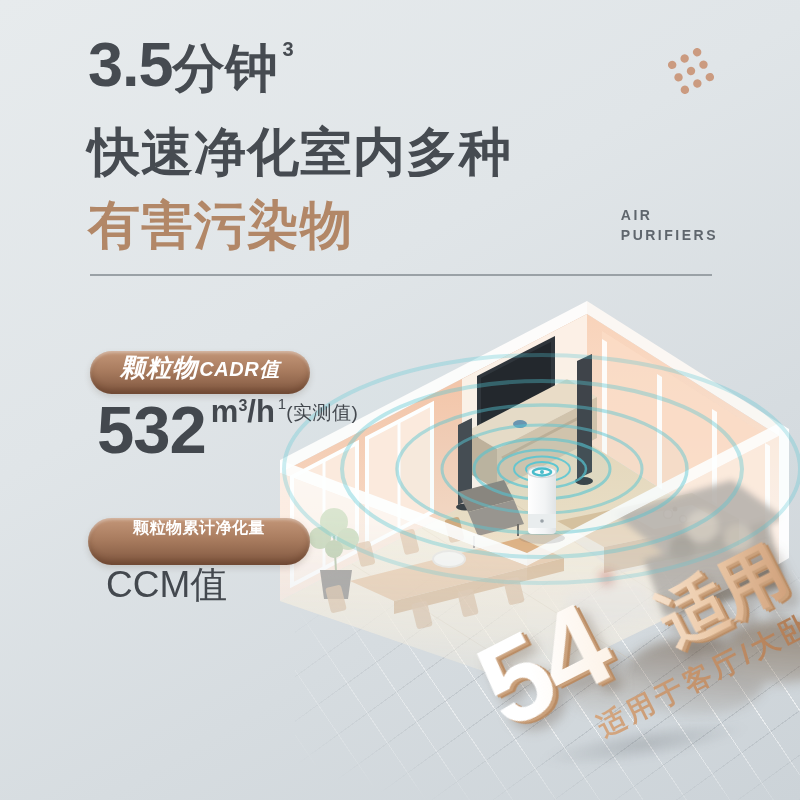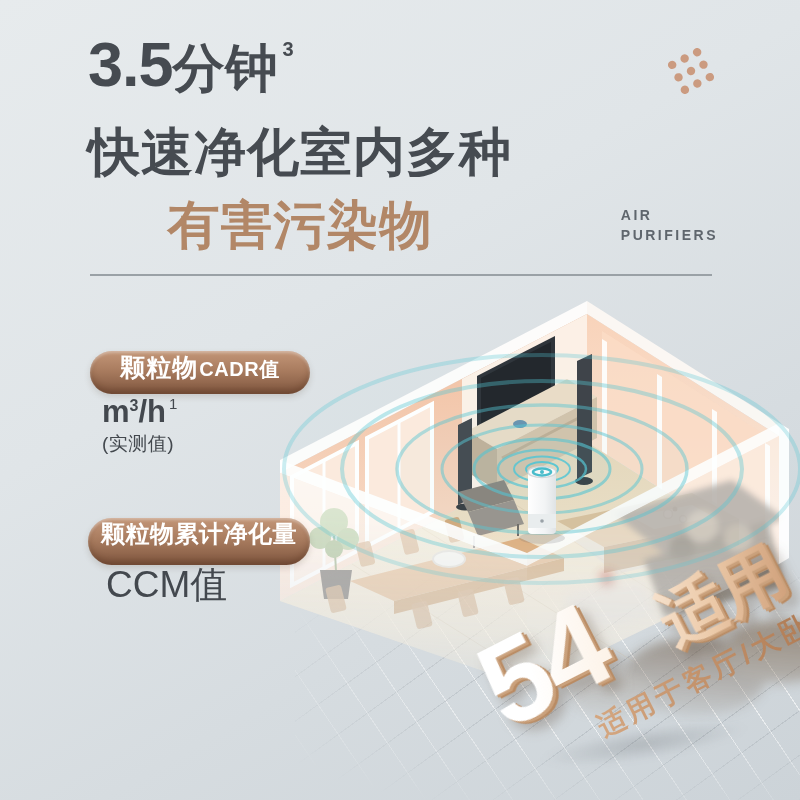--- a/index.html
+++ b/index.html
@@ -5,42 +5,42 @@
   html,body{margin:0;padding:0;}
   .poster{
     position:relative;width:800px;height:800px;overflow:hidden;
     background:linear-gradient(150deg,#e7ebed 0%,#e0e5e8 38%,#d6dce0 68%,#ccd3d8 100%);
     font-family:"Liberation Sans","DejaVu Sans",sans-serif;
   }
   
   .headline{position:absolute;left:88px;top:28px;color:#464b51;font-weight:700;line-height:73px;font-size:52px;letter-spacing:1px;}
   .headline .num{font-size:63px;letter-spacing:-1px;margin-top:36px;}
   .headline .sup1{font-size:20px;position:relative;top:-30px;left:4px;font-weight:700;}
-  .headline .accent-line{color:#b28767;text-align:center;}
+  .headline .accent-line{color:#b28767;}
   
   .brand{position:absolute;right:82px;top:205px;text-align:left;color:#5f666d;font-size:14px;letter-spacing:2.5px;line-height:20px;font-weight:700;}
   .dots{position:absolute;left:668px;top:48px;width:46px;height:46px;}
   
   .divider{position:absolute;left:90px;top:274px;width:622px;height:2px;background:#9aa1a6;}
   
   .badge{
     position:absolute;display:flex;align-items:baseline;justify-content:center;
     border-radius:24px;color:#fff;font-weight:700;
     background:linear-gradient(180deg,#c39678 0%,#a97c5f 45%,#7f563f 100%);
     box-shadow:inset 0 2px 3px rgba(255,255,255,.35), inset 0 -4px 6px rgba(60,30,10,.28), 0 3px 6px rgba(90,70,55,.18);
   }
-  .badge-1{left:90px;top:351px;width:220px;height:43px;}
+  .badge-1{left:90px;top:351px;width:220px;height:43px;font-style:italic;}
   .badge-2{left:88px;top:518px;width:222px;height:47px;}
   .badge .b-main{font-size:25px;letter-spacing:1px;}
   .badge .b-suffix{font-size:20px;letter-spacing:.5px;margin-left:1px;text-align:center;}
-  .badge-2 .b-main{font-size:24px;letter-spacing:.5px;}
+  .badge-2 .b-main{font-size:16px;letter-spacing:.5px;}
   
   .stat1{position:absolute;left:97px;top:396px;display:flex;color:#43484e;}
   .stat1 .v{font-size:67px;font-weight:700;line-height:1;letter-spacing:-1px;}
-  .stat1 .unit-col{margin-left:5px;margin-top:0px;display:flex;flex-direction:column;justify-content:space-between;}
+  .stat1 .unit-col{margin-left:5px;margin-top:0px;display:flex;flex-direction:row;justify-content:space-between;}
   .stat1 .unit-row{font-size:31px;font-weight:700;line-height:1;white-space:nowrap;}
   .stat1 .u-sup{font-size:16px;position:relative;top:-11px;font-weight:700;}
   .stat1 .u-fn{font-size:15px;position:relative;top:-13px;margin-left:3px;font-weight:400;}
   .stat1 .note{font-size:19px;font-weight:500;margin-top:4px;letter-spacing:.5px;}
   .stat2{position:absolute;left:106px;top:560px;display:flex;align-items:baseline;color:#43484e;gap:32px;}
   .stat2 .lbl{font-size:37px;font-weight:500;letter-spacing:0px;}
   .stat2 .v{font-size:62px;font-weight:700;margin-left:2px;letter-spacing:-1px;}
   
   .bg-grid{
     position:absolute;left:295px;top:570px;width:505px;height:230px;
@@ -276,20 +276,21 @@
       <ellipse cx="280" cy="186" rx="9" ry="3.4" fill="none" stroke="#49bccb" stroke-width="2.5"></ellipse>
       <circle cx="280" cy="186" r="2" fill="#49bccb"></circle>
     </g>
   </svg>
 
   <div class="badge badge-1">
     <span class="b-main">颗粒物</span>
     <span class="b-suffix">CADR值</span>
   </div>
   <div class="stat1">
+    <span class="v">532</span>
     <span class="unit-col">
       <span class="unit-row"><span>m</span><span class="u-sup">3</span><span>/h</span><span class="u-fn">1</span></span>
       <span class="note">(实测值)</span>
     </span>
   </div>
 
   <div class="badge badge-2">
     <span class="b-main">颗粒物累计净化量</span>
   </div>
   <div class="stat2">

